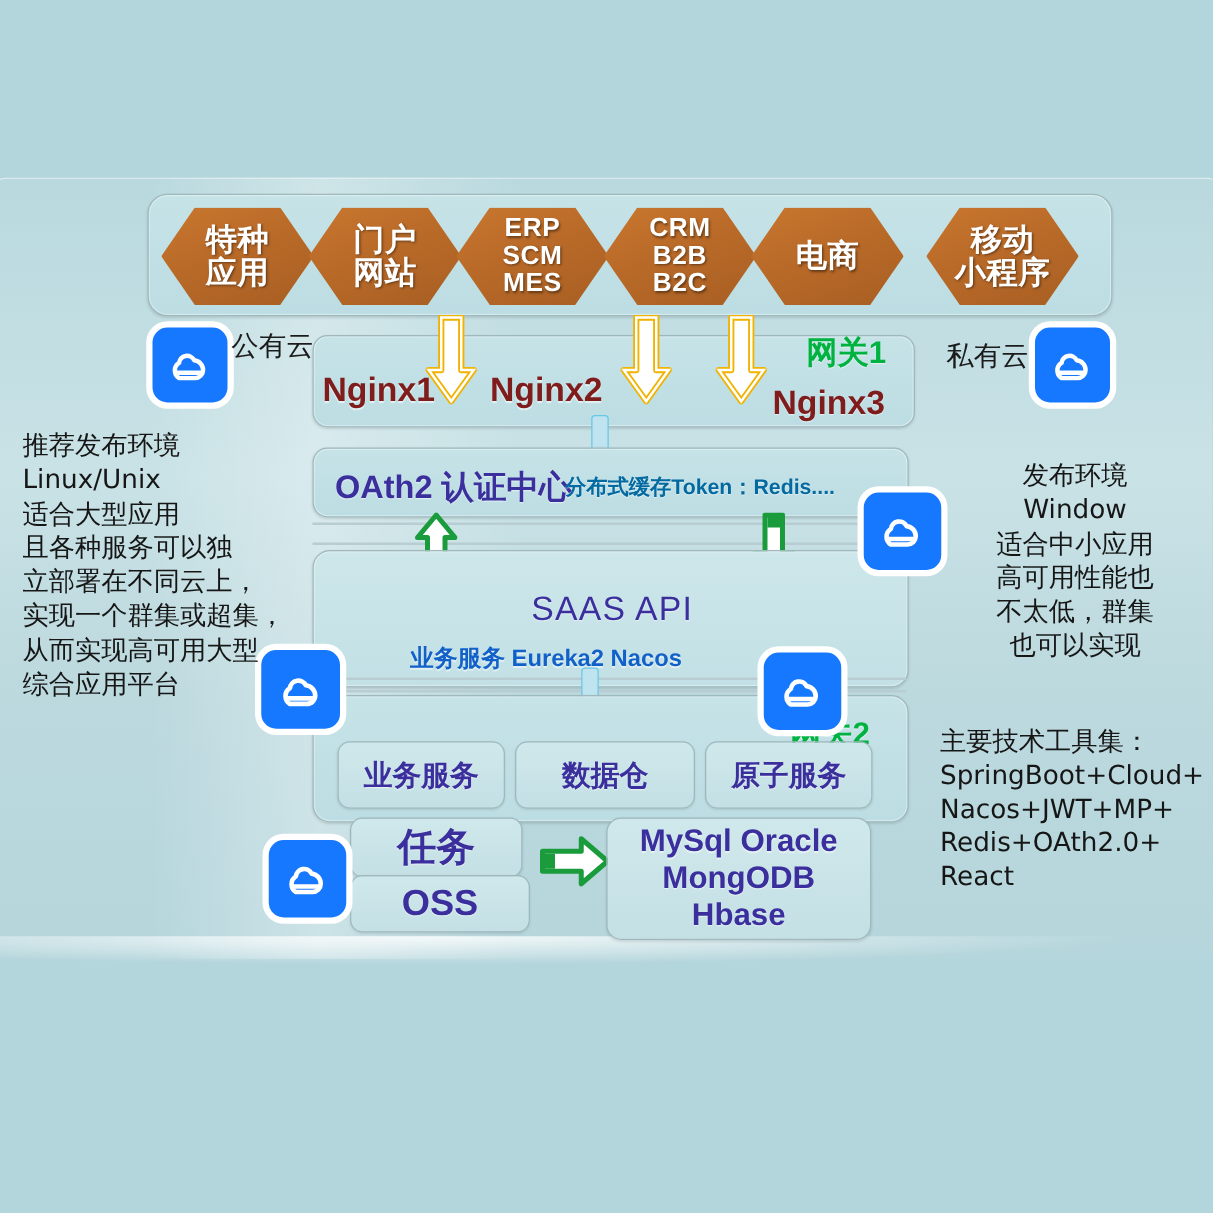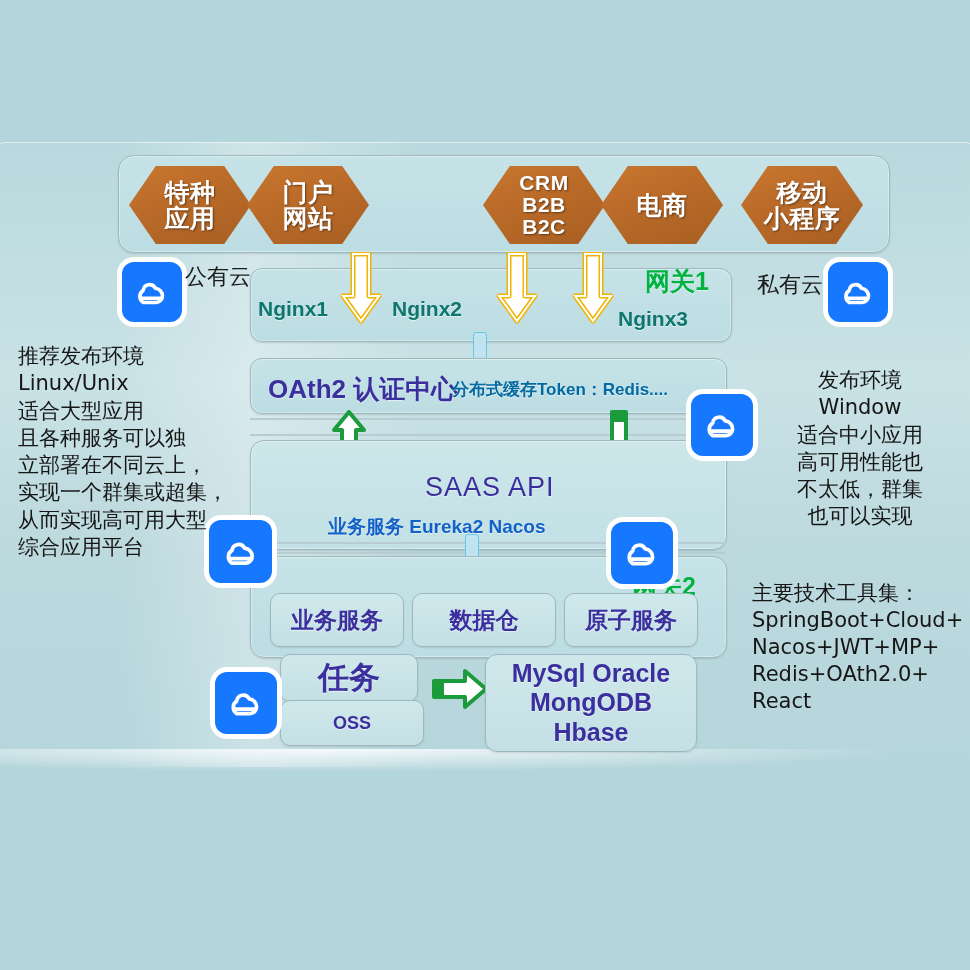--- a/index.html
+++ b/index.html
@@ -53,21 +53,21 @@
   .hex .t{padding:0 4px;}
   .hex.cn{font-size:25px;}
   .hex.en{font-size:21px;}
 
   
   .yarrow{position:absolute;width:42px;height:72px;}
 
   
   #nginx-panel{left:250px;top:268px;width:480px;height:72px;border-radius:12px;}
   .nginx-lbl{
-    position:absolute;color:#0f766e;font-weight:bold;font-size:21px;
+    position:absolute;color:#7f1d1d;font-weight:bold;font-size:27px;
     text-shadow:0 1px 1px rgba(255,255,255,.6);
   }
   #gw1{
     position:absolute;color:#00b341;font-weight:bold;font-size:25px;
     text-shadow:0 1px 1px rgba(255,255,255,.6);
   }
   #gw2{
     position:absolute;color:#00b341;font-weight:bold;font-size:25px;
     text-shadow:0 1px 1px rgba(255,255,255,.6);
   }
@@ -157,20 +157,25 @@
 
   <div class="panel" id="hex-strip">
     <div class="hex cn" style="left:10px;">
       <span class="t" style="white-space:pre-line;">特种
 应用</span>
     </div>
     <div class="hex cn" style="left:128px;">
       <span class="t" style="white-space:pre-line;text-align:center;">门户
 网站</span>
     </div>
+    <div class="hex en" style="left:246px;">
+      <span class="t" style="white-space:pre-line;">ERP
+SCM
+MES</span>
+    </div>
     <div class="hex en" style="left:364px;">
       <span class="t" style="white-space:pre-line;">CRM
 B2B
 B2C</span>
     </div>
     <div class="hex cn" style="left:482px;">
       <span class="t" style="white-space:pre-line;">电商</span>
     </div>
     <div class="hex cn" style="left:622px;">
       <span class="t" style="white-space:pre-line;">移动
@@ -243,21 +248,21 @@
   <div class="svc-box" style="left:412px;width:142px;">
     <span>数据仓</span>
   </div>
   <div class="svc-box" style="left:564px;width:132px;">
     <span>原子服务</span>
   </div>
 
   <div class="bottom-box" style="left:280px;top:654px;width:136px;height:46px;font-size:31px;">
     <span>任务</span>
   </div>
-  <div class="bottom-box" style="left:280px;top:700px;width:142px;height:44px;font-size:18px;">
+  <div class="bottom-box" style="left:280px;top:700px;width:142px;height:44px;font-size:29px;">
     <span>OSS</span>
   </div>
 
   <div style="position:absolute;left:432px;top:668px;width:56px;height:42px;">
     <svg viewBox="0 0 56 42" style="width:100%;height:100%;">
         <polygon points="2,13 33,13 33,3 54,21 33,39 33,29 2,29" fill="#ffffff" stroke="#1a9c3c" stroke-width="4" stroke-linejoin="round"></polygon>
       <rect x="3" y="15" width="9" height="12" fill="#1a9c3c"></rect>
       </svg>
   </div>
 

